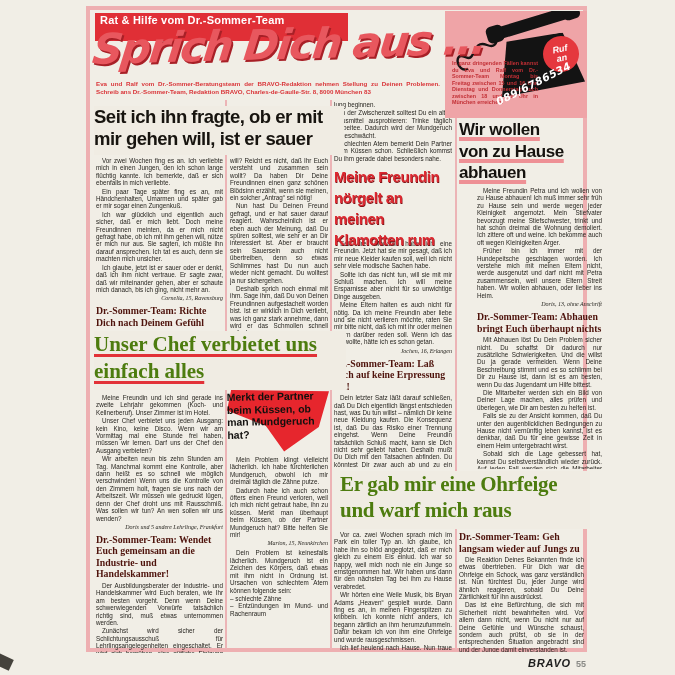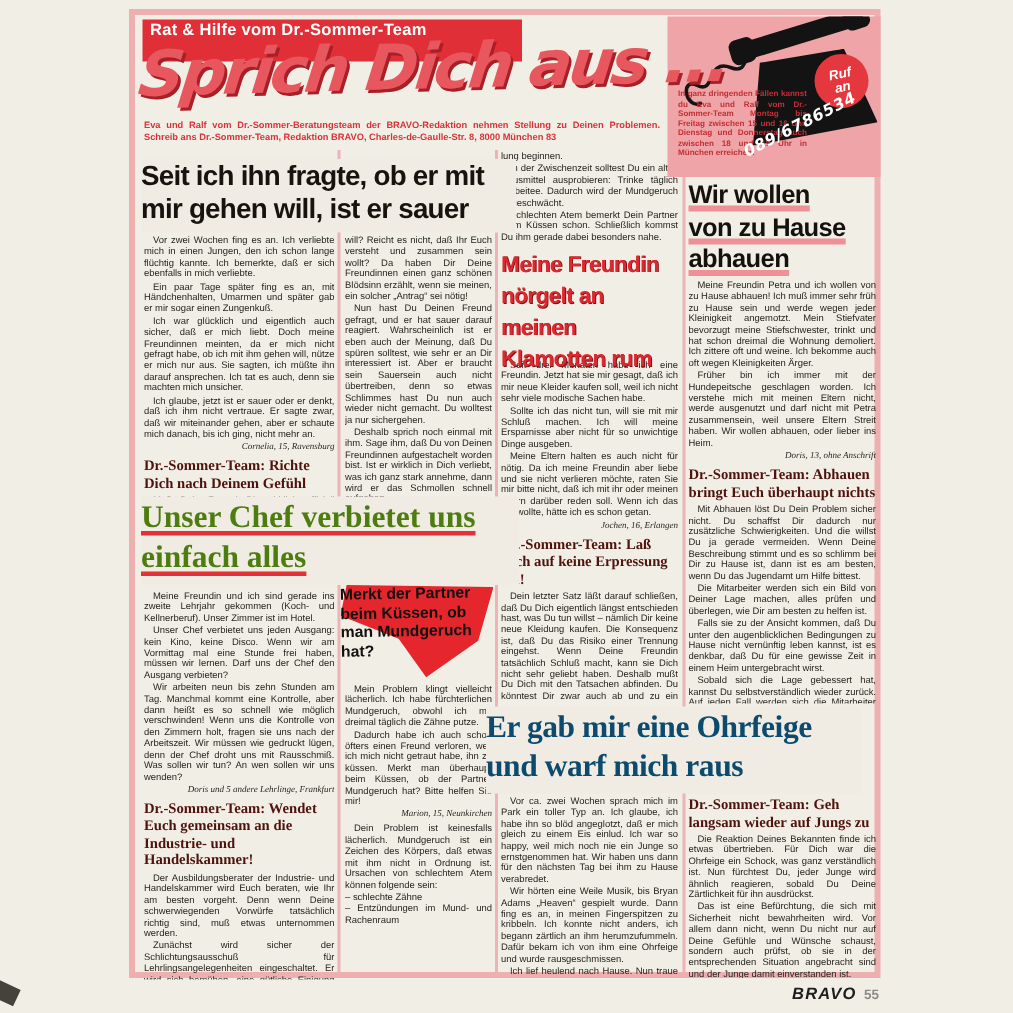--- a/index.html
+++ b/index.html
@@ -41,37 +41,37 @@
       font:bold 21px/27px "Liberation Serif",serif;text-decoration:underline;
       text-decoration-color:#e23137;text-decoration-thickness:3px;text-underline-offset:3px;}
   .h3{left:227px;top:390px;width:102px;height:64px;z-index:2;}
   .h3shape{position:absolute;left:0;top:0;width:100%;height:100%;background:#e6262d;
            clip-path:polygon(4% 0,100% 2%,90% 58%,56% 96%,38% 56%,0 32%);}
   .h3text{position:relative;font:bold 10.5px/12.5px "Liberation Sans",sans-serif;color:#11100e;transform:rotate(-1deg);}
   .h4{left:334px;top:166px;width:119px;height:72px;color:#dd2830;z-index:2;
       font:bold 15px/21px "Liberation Sans",sans-serif;letter-spacing:-.4px;
       text-decoration-color:#d2242b;text-decoration-thickness:1.5px;
       text-underline-offset:4px;text-shadow:.6px .6px 0 #7e1216;}
-  .h5{left:324px;top:471px;width:250px;height:58px;background:#f0ece3;color:#0c4a6e;z-index:2;
+  .h5{left:340px;top:471px;width:250px;height:58px;background:#f0ece3;color:#4d7c0f;z-index:2;
       font:bold 21px/26px "Liberation Serif",serif;letter-spacing:-.3px;}
   .h6{left:459px;top:119px;width:127px;height:67px;color:#15120e;z-index:2;
       font:bold 17px/21.5px "Liberation Sans",sans-serif;letter-spacing:-.4px;}
   .h6 div{display:inline-block;text-decoration:underline;text-decoration-color:#ee9095;
           text-decoration-thickness:4px;text-underline-offset:2px;}
   
   .col{z-index:1;overflow:hidden;font-size:6.3px;line-height:7.4px;color:#26241f;text-align:justify;}
   .c1a{left:96px;top:157px;width:127px;height:175px;}
   .c1b{left:96px;top:394px;width:127px;height:259px;}
   .c2a{left:230px;top:157px;width:98px;height:200px;}
   .c2b{left:230px;top:358px;width:98px;height:30px;}
   .c2c{left:230px;top:456px;width:98px;height:197px;}
   .c3a{left:334px;top:101px;width:118px;height:64px;}
   .c3b{left:334px;top:240px;width:118px;height:228px;}
   .c3c{left:334px;top:531px;width:118px;height:121px;}
-  .c4a{left:459px;top:187px;width:125px;height:282px;}
+  .c4a{left:477px;top:187px;width:125px;height:282px;}
   .c4b{left:459px;top:531px;width:125px;height:121px;}
   .p{margin:0 0 1px;text-indent:6px;}
   .li{margin:0;}
   .sig{font:italic 6px/8px "Liberation Serif",serif;text-align:right;margin:1px 0 2px;color:#26241f;}
   .dst{font:bold 9.8px/11.5px "Liberation Serif",serif;color:#4e130c;margin:3px 0 2px;text-align:left;}
   
   .footer{left:500px;top:653px;width:86px;text-align:right;z-index:3;}
   .brand{font:bold italic 11px "Liberation Sans",sans-serif;color:#1d1d1d;letter-spacing:.8px;margin-left:12px;}
   .pageno{font:bold 9px "Liberation Sans",sans-serif;color:#8a8a86;margin-left:5px;}
   .artifact{left:-4px;top:656px;width:16px;height:12px;background:#45423c;transform:rotate(25deg);z-index:4;}

